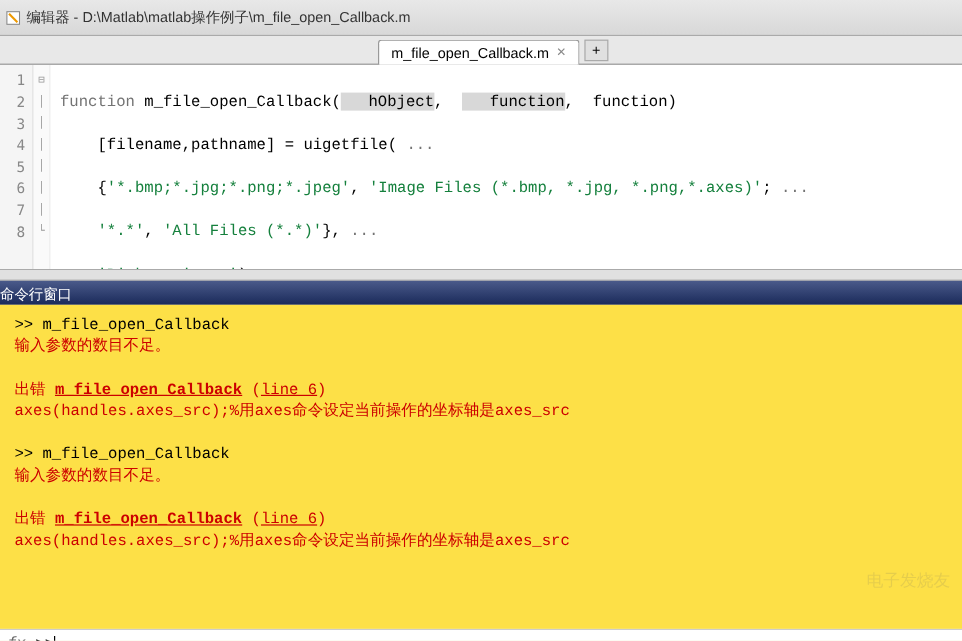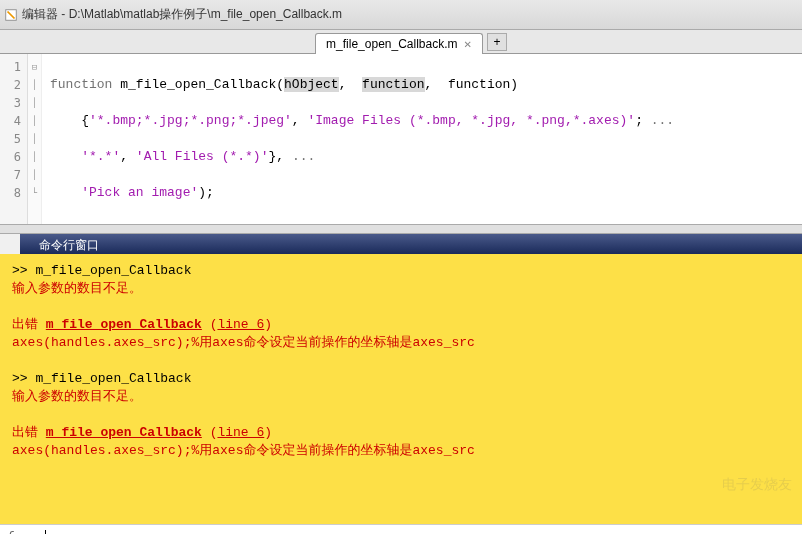--- a/index.html
+++ b/index.html
@@ -12,26 +12,26 @@
     .tab-bar { background: #e8e8e8; height: 24px; display: flex; align-items: flex-end; padding-left: 20px; border-bottom: 1px solid #999; justify-content: center; }
     .tab { background: #fff; border: 1px solid #999; border-bottom: none; padding: 3px 10px; font-size: 12px; display: flex; align-items: center; gap: 6px; border-radius: 3px 3px 0 0; margin-bottom: -1px; }
     .tab-close { color: #888; font-size: 10px; cursor: pointer; }
     .tab-add { background: #e0e0e0; border: 1px solid #aaa; width: 20px; height: 18px; display: flex; align-items: center; justify-content: center; margin-left: 4px; margin-bottom: 2px; cursor: pointer; }
     
     .editor-area { background: #fff; height: 170px; overflow: auto; display: flex; }
     .gutter { background: #f5f5f5; border-right: 1px solid #ddd; width: 28px; text-align: right; padding-right: 6px; color: #888; font-family: Consolas, monospace; font-size: 12px; line-height: 18px; padding-top: 4px; }
     .fold-gutter { width: 14px; background: #fafafa; border-right: 1px solid #eee; font-family: monospace; font-size: 9px; color: #999; line-height: 18px; padding-top: 4px; text-align: center; }
     .code { font-family: Consolas, "Courier New", monospace; font-size: 13px; line-height: 18px; padding: 4px 8px; white-space: pre; }
     .kw { color: #737373; }
-    .str { color: #a21caf; }
-    .arg1 { background: #d8d8d8; }
+    .str { color: #15803d; }
+    .arg1 { background: #d8d8d8; padding-left: 23px; }
     
     .divider { height: 10px; background: #e0e0e0; border-top: 1px solid #aaa; border-bottom: 1px solid #aaa; }
     
-    .cmd-title { background: linear-gradient(#4a5a8a, #1a2a5a); color: #fff; padding: 3px 19px; font-size: 12px; height: 20px; margin-left: 20px; }
+    .cmd-title { background: linear-gradient(#4a5a8a, #1a2a5a); color: #fff; padding: 3px 0; font-size: 12px; height: 20px; }
     .cmd-area { background: #fde047; height: 270px; overflow: auto; padding: 8px 12px; font-family: Liberation Mono, monospace; font-size: 13px; line-height: 18px; position: relative; }
     .cmd-line { white-space: pre; }
     .err { color: #cc0000; }
     .err-link { color: #cc0000; text-decoration: underline; font-weight: bold; }
     .err-link-n { color: #cc0000; text-decoration: underline; }
     .cursor-line { border-left: 1px solid #000; display: inline-block; height: 14px; vertical-align: middle; }
     
     .prompt-bar { background: #fff; border-top: 1px solid #ccc; height: 24px; display: flex; align-items: center; padding: 0 6px; font-family: Consolas, monospace; font-size: 13px; }
     .fx { font-style: italic; color: #666; margin-right: 8px; }
     
@@ -74,20 +74,21 @@
     <div>│</div>
       <div>│</div>
       <div>│</div>
       <div>│</div>
       <div>│</div>
       <div>│</div>
       <div>└</div>
   </div>
   <div class="code">
 <div><span class="kw">function</span><span> m_file_open_Callback(</span><span class="arg1">hObject</span><span>,  </span><span class="arg1">function</span><span>,  function)</span></div>
+<div><span>    [filename,pathname] = uigetfile( </span><span class="kw">...</span></div>
 <div><span>    {</span><span class="str">'*.bmp;*.jpg;*.png;*.jpeg'</span><span>, </span><span class="str">'Image Files (*.bmp, *.jpg, *.png,*.axes)'</span><span>;</span><span class="kw"> ...</span></div>
 <div><span>    </span><span class="str">'*.*'</span><span>, </span><span class="str">'All Files (*.*)'</span><span>}, </span><span class="kw">...</span></div>
 <div><span>    </span><span class="str">'Pick an image'</span><span>);</span></div>
 
 
 
   </div>
 </div>
 
 <div class="divider"></div>

